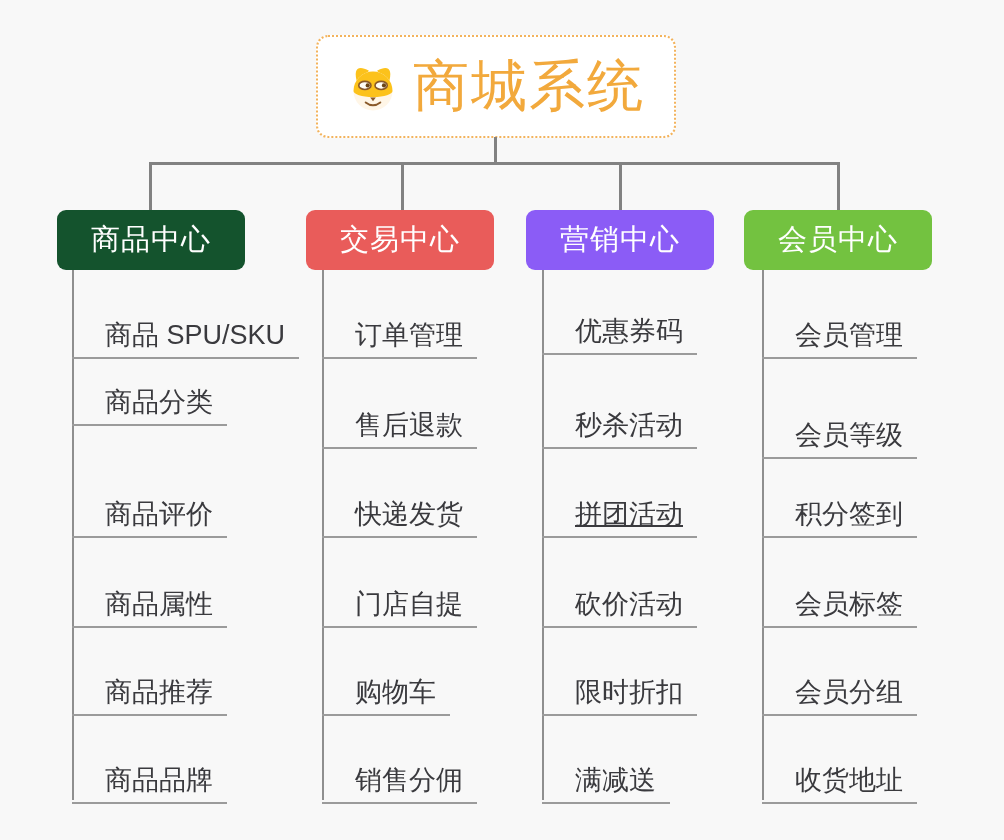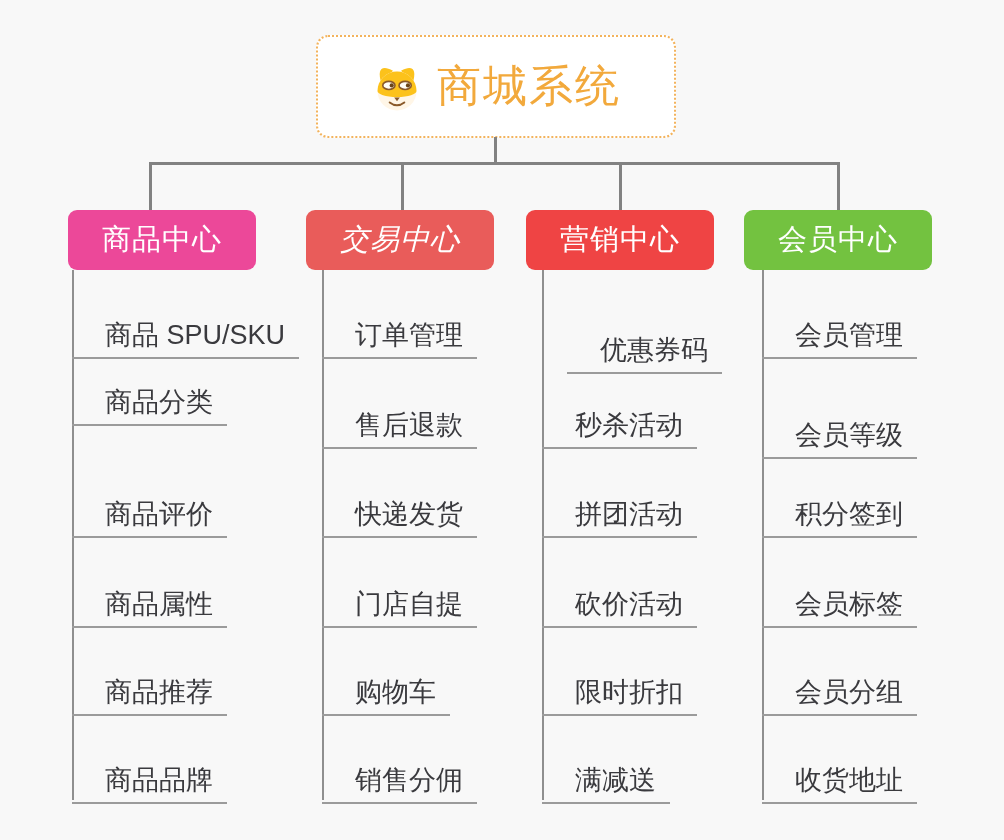--- a/index.html
+++ b/index.html
@@ -8,21 +8,21 @@
     background:#f8f8f8;
     font-family:"Liberation Sans","DejaVu Sans",sans-serif;
   }
   
   .root-node{
     position:absolute;left:316px;top:35px;width:360px;height:103px;
     background:#ffffff;border:2px dotted #f3b35c;border-radius:12px;
     box-sizing:border-box;
     display:flex;align-items:center;justify-content:center;gap:14px;
   }
-  .root-label{font-size:44px;color:#f2a93c;letter-spacing:2px;}
+  .root-label{font-size:56px;color:#f2a93c;letter-spacing:2px;}
   .dog-icon{width:52px;height:56px;flex:0 0 auto;}
   
   .cline{position:absolute;background:#828282;}
   .root-vline{left:494px;top:137px;width:3px;height:26px;}
   .hline{left:149px;top:162px;width:691px;height:3px;}
   .stub{top:165px;width:3px;height:46px;}
   .stub0{left:149px}.stub1{left:401px}.stub2{left:619px}.stub3{left:837px}
   
   .branch-box{
     position:absolute;top:210px;width:188px;height:60px;border-radius:9px;
@@ -63,54 +63,54 @@
   <span class="root-label">商城系统</span>
 </div>
 
 <div class="cline root-vline"></div>
 <div class="cline hline"></div>
 <div class="cline stub stub0"></div>
 <div class="cline stub stub1"></div>
 <div class="cline stub stub2"></div>
 <div class="cline stub stub3"></div>
 
-<div class="branch-box bb0" style="background: #ec4899; margin-left: 11px;">
+<div class="branch-box bb0" style="background: #14532d;">
   <span>商品中心</span>
 </div>
 <div class="trunk tk0"></div>
 <div class="children ch0">
     <div class="item" style="top: 303px;">商品 SPU/SKU</div>
     <div class="item" style="top: 370px;">商品分类</div>
     <div class="item" style="top: 482px;">商品评价</div>
     <div class="item" style="top: 572px; text-align: right;">商品属性</div>
     <div class="item" style="top: 660px; text-align: right;">商品推荐</div>
     <div class="item" style="top: 748px;">商品品牌</div>
   </div>
 
-<div class="branch-box bb1" style="background: rgb(233, 92, 90); font-style: italic;">
+<div class="branch-box bb1" style="background: rgb(233, 92, 90);">
   <span>交易中心</span>
 </div>
 <div class="trunk tk1"></div>
 <div class="children ch1">
     <div class="item" style="top: 303px;">订单管理</div>
     <div class="item" style="top: 393px;">售后退款</div>
     <div class="item" style="top: 482px;">快递发货</div>
     <div class="item" style="top: 572px;">门店自提</div>
     <div class="item" style="top: 660px;">购物车</div>
     <div class="item" style="top: 748px;">销售分佣</div>
   </div>
 
-<div class="branch-box bb2" style="background: #ef4444;">
+<div class="branch-box bb2" style="background: #8b5cf6;">
   <span>营销中心</span>
 </div>
 <div class="trunk tk2"></div>
 <div class="children ch2">
-    <div class="item" style="top: 318px; margin-left: 25px;">优惠券码</div>
+    <div class="item" style="top: 299px;">优惠券码</div>
     <div class="item" style="top: 393px;">秒杀活动</div>
-    <div class="item" style="top: 482px;">拼团活动</div>
+    <div class="item" style="top: 482px; text-decoration: underline;">拼团活动</div>
     <div class="item" style="top: 572px;">砍价活动</div>
     <div class="item" style="top: 660px;">限时折扣</div>
     <div class="item" style="top: 748px;">满减送</div>
   </div>
 
 <div class="branch-box bb3" style="background: rgb(115, 194, 64);">
   <span>会员中心</span>
 </div>
 <div class="trunk tk3"></div>
 <div class="children ch3">

